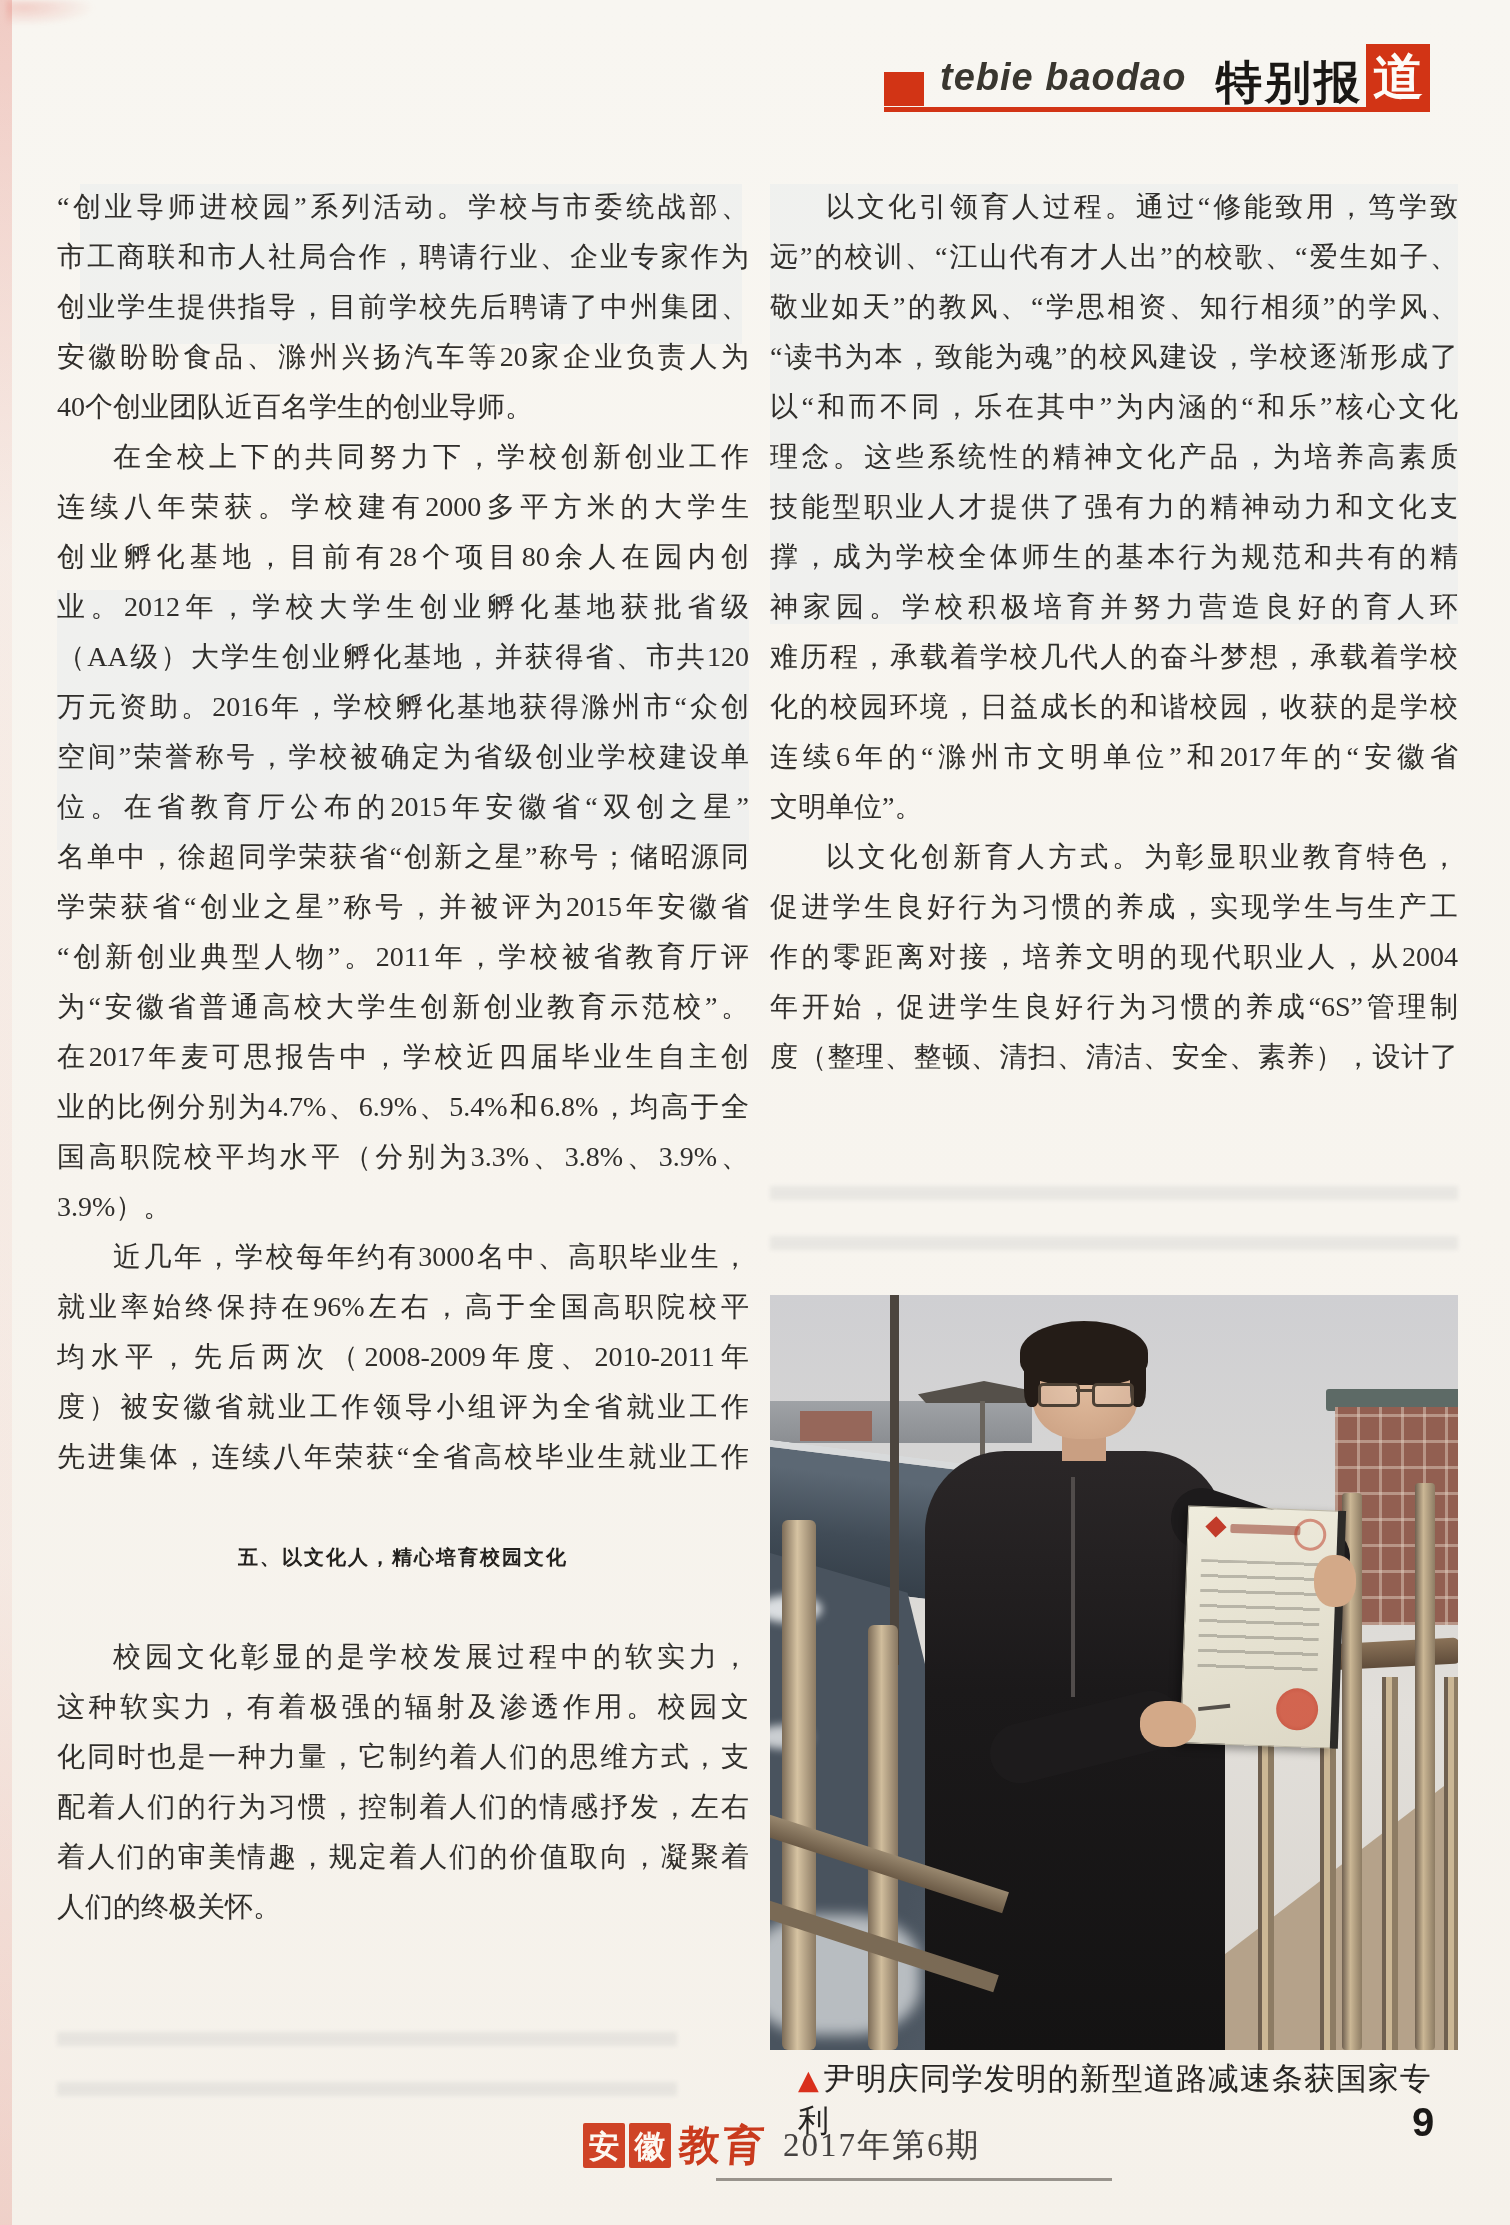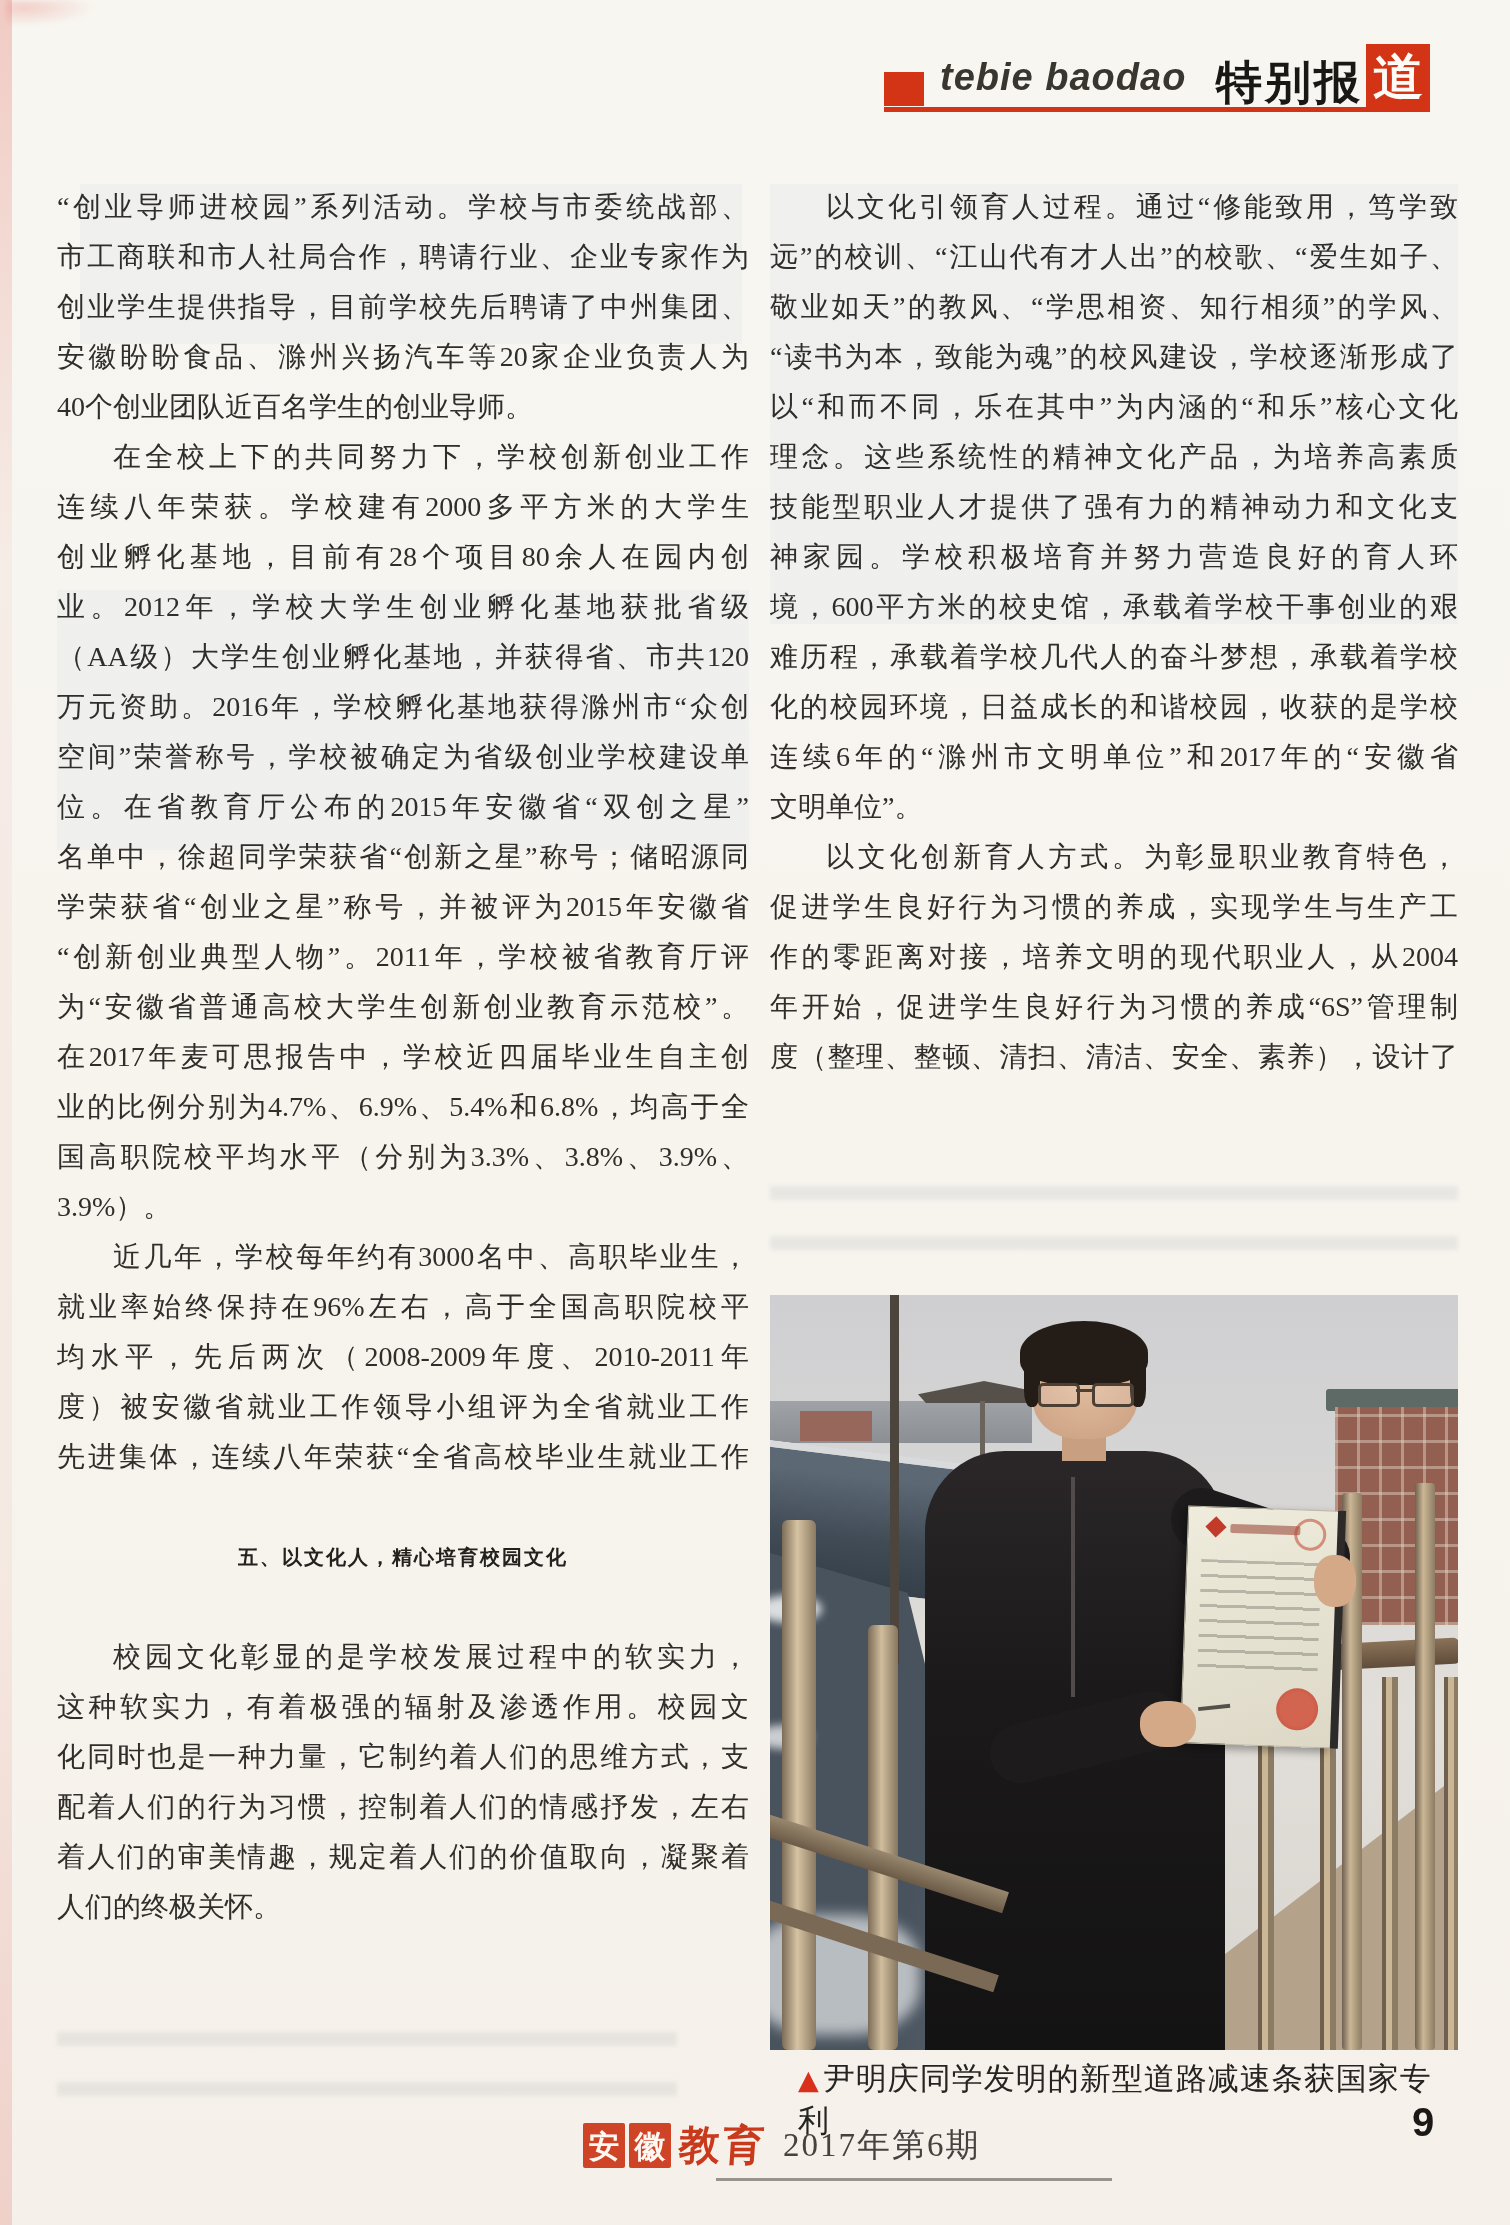--- a/index.html
+++ b/index.html
@@ -195,22 +195,22 @@
       <div class="line end">人们的终极关怀。</div>
     </div>
   <div class="col col-right">
       <div class="line ind">以文化引领育人过程。通过“修能致用，笃学致</div>
       <div class="line">远”的校训、“江山代有才人出”的校歌、“爱生如子、</div>
       <div class="line">敬业如天”的教风、“学思相资、知行相须”的学风、</div>
       <div class="line">“读书为本，致能为魂”的校风建设，学校逐渐形成了</div>
       <div class="line">以“和而不同，乐在其中”为内涵的“和乐”核心文化</div>
       <div class="line">理念。这些系统性的精神文化产品，为培养高素质</div>
       <div class="line">技能型职业人才提供了强有力的精神动力和文化支</div>
+      <div class="line">撑，成为学校全体师生的基本行为规范和共有的精</div>
       <div class="line">神家园。学校积极培育并努力营造良好的育人环</div>
-      <div class="line">境，600平方米的校史馆，承载着学校干事创业的艰</div>
       <div class="line">难历程，承载着学校几代人的奋斗梦想，承载着学校</div>
       <div class="line">化的校园环境，日益成长的和谐校园，收获的是学校</div>
       <div class="line">连续6年的“滁州市文明单位”和2017年的“安徽省</div>
       <div class="line end">文明单位”。</div>
       <div class="line ind">以文化创新育人方式。为彰显职业教育特色，</div>
       <div class="line">促进学生良好行为习惯的养成，实现学生与生产工</div>
       <div class="line">作的零距离对接，培养文明的现代职业人，从2004</div>
       <div class="line">年开始，促进学生良好行为习惯的养成“6S”管理制</div>
       <div class="line end">度（整理、整顿、清扫、清洁、安全、素养），设计了包括</div>
     </div>

